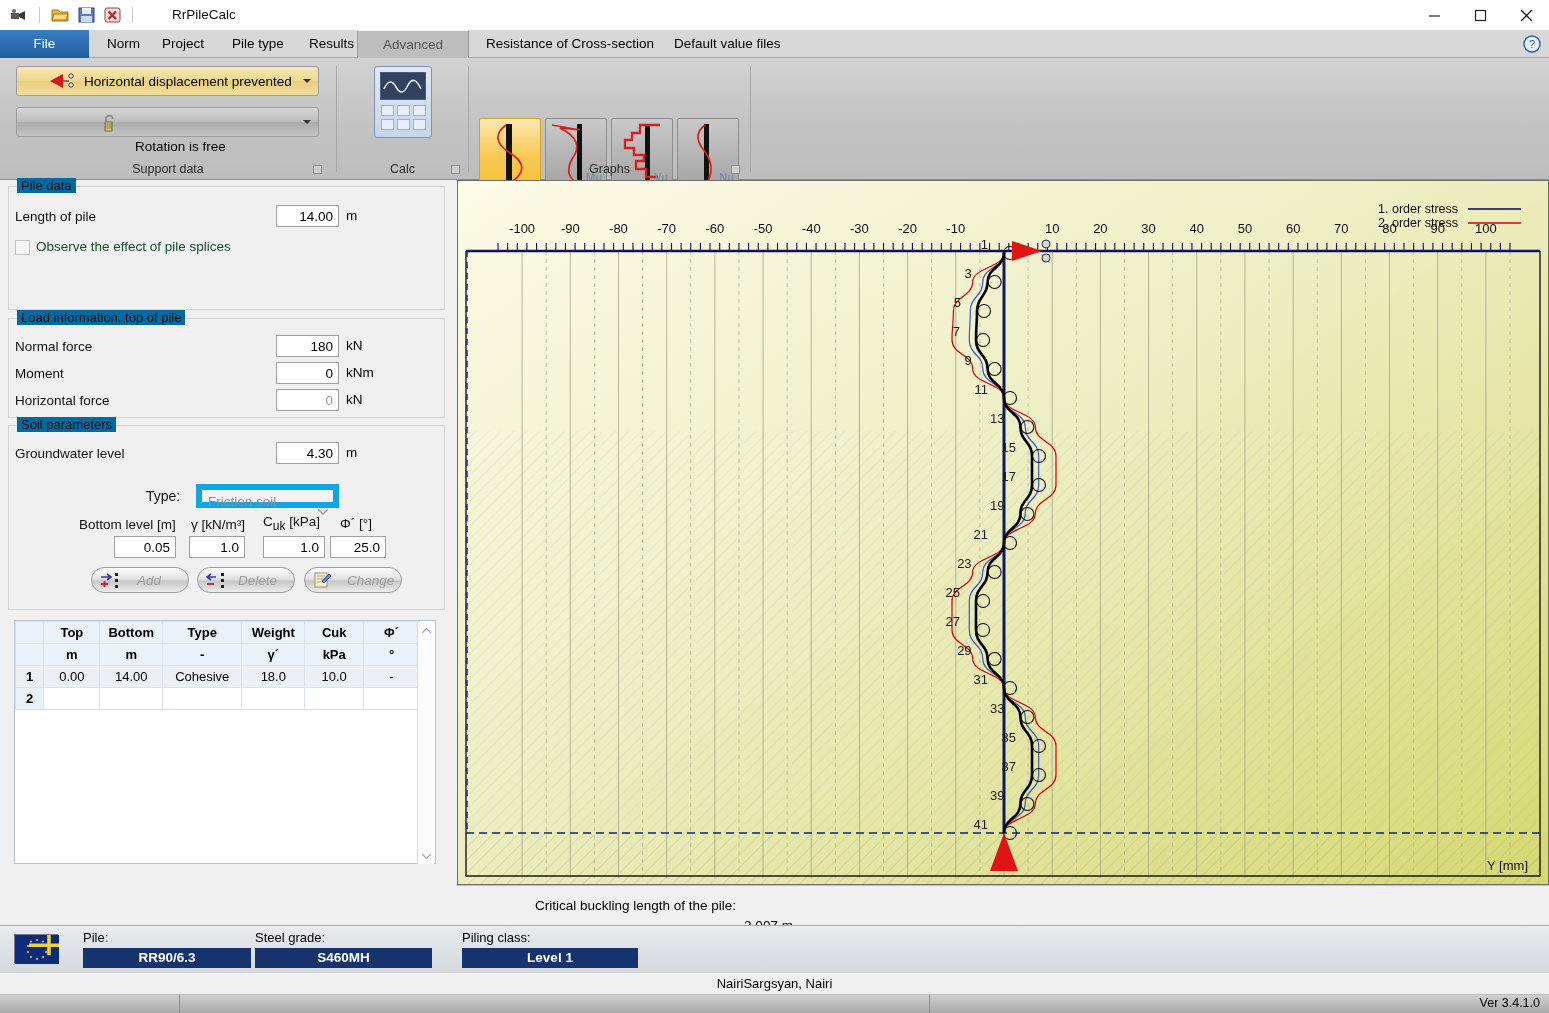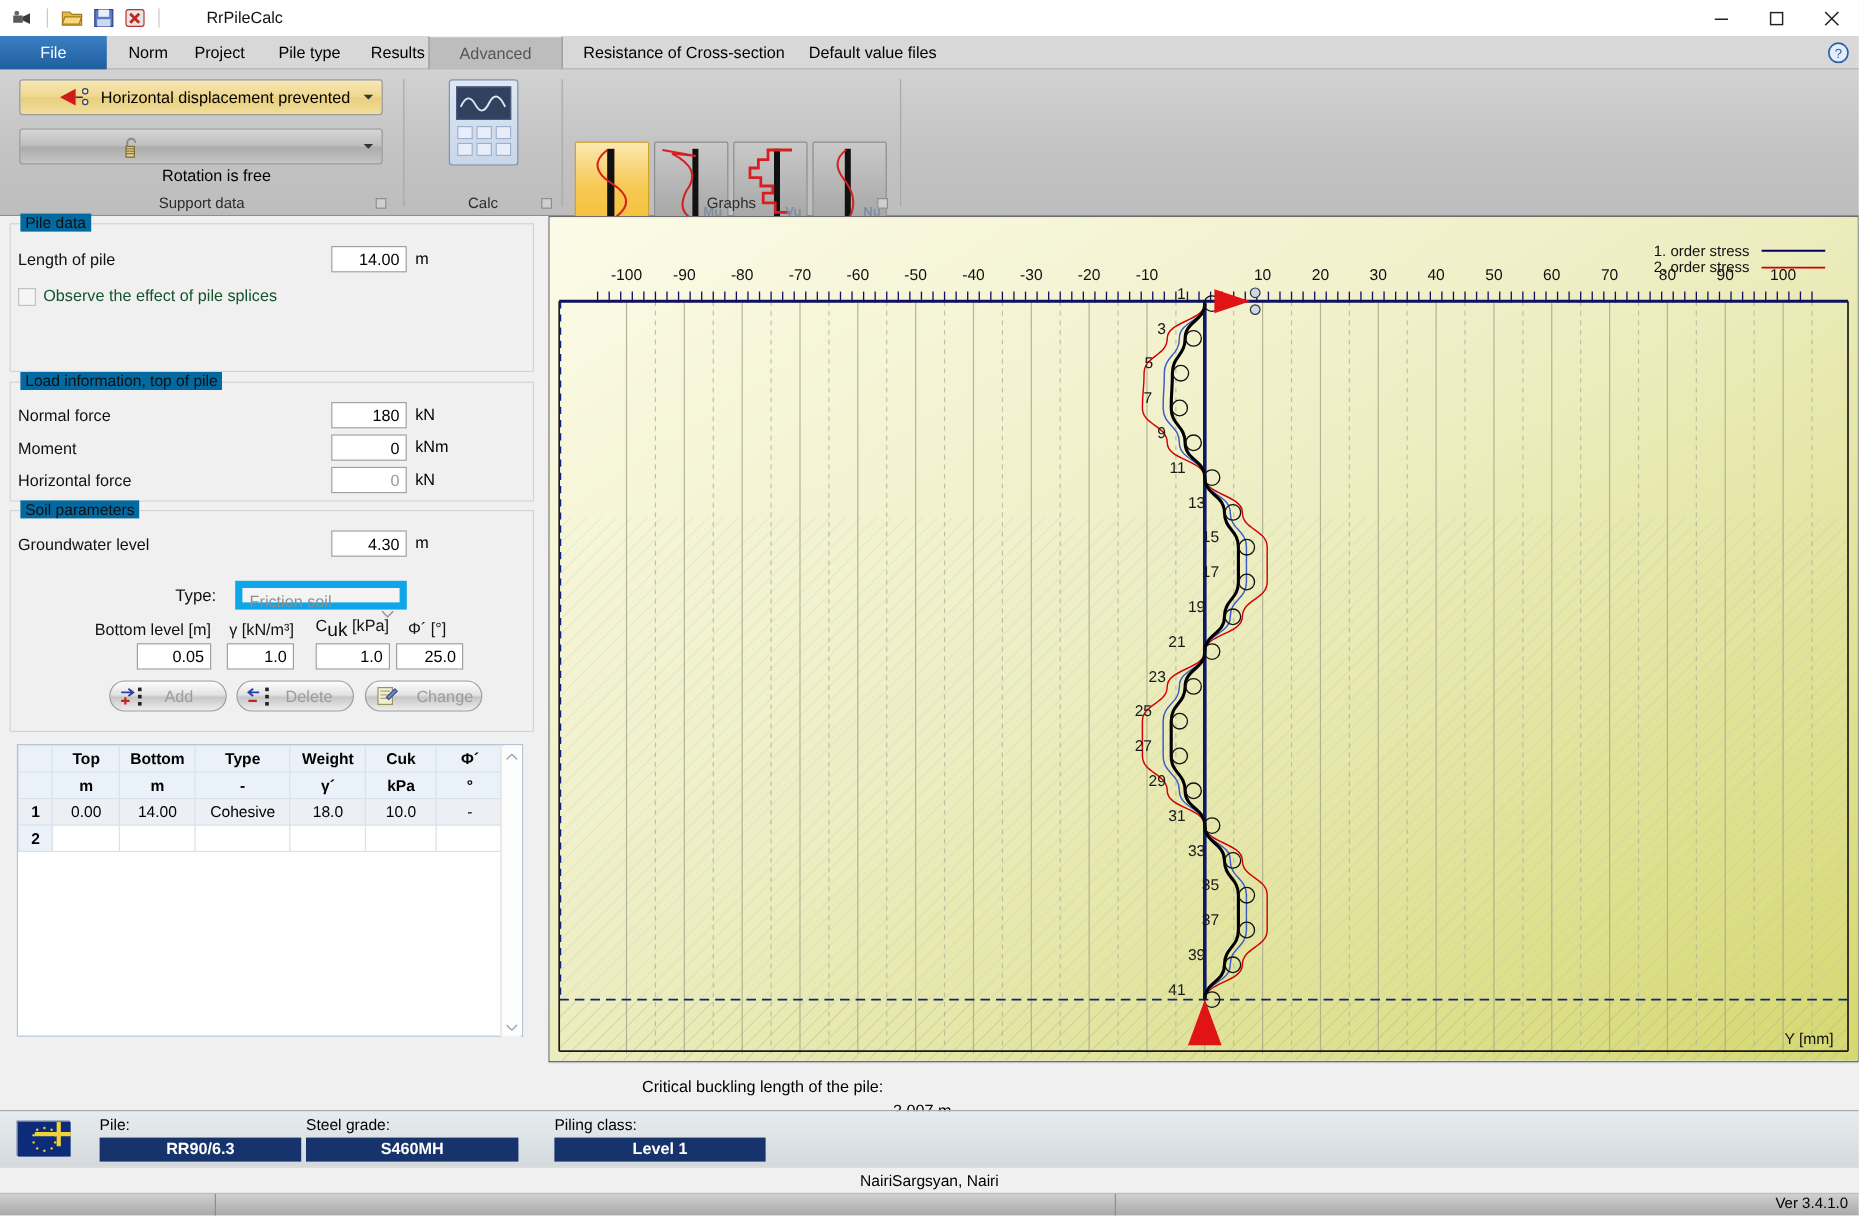--- a/index.html
+++ b/index.html
@@ -107,21 +107,21 @@
   .selbox{
     position:absolute; height:24px; border:6px solid #0ea5e9; background:#f4f4f4;
     line-height:23px; padding:0 6px; font-size:13.5px; color:#8e8e8e;
   }
   .selbox .arw{ position:absolute; right:7px; top:9px; width:8px; height:5px;}
   .actbtn{
     position:absolute; height:26px; width:98px;
     border:1px solid #9d9d9d; border-radius:13px;
     background:linear-gradient(180deg,#fdfdfd 0%, #e3e3e3 45%, #c7c7c7 55%, #ededed 100%);
     font-size:13.5px; color:#9b9b9b;
-    display:flex; align-items:center; cursor:pointer;
+    display:flex; align-items:center; cursor:pointer;font-style:italic;
   }
   
   #soiltable{
     position:absolute; left:14px; top:440px; width:422px; height:244px;
     border:1px solid #b6c4d6; background:#fff;
   }
   table.grid{ border-collapse:collapse; width:100%; font-size:13px;padding-left:41px;}
   table.grid th, table.grid td{
     border:1px solid #d8e1ec; height:22px; text-align:center; font-weight:normal;
     padding:0 2px;
@@ -367,21 +367,21 @@
       <span class="arw">
         <svg width="10" height="6" viewBox="0 0 10 6">
             <path d="M0 0 L5 5 L10 0" fill="none" stroke="#9a9a9a" stroke-width="1.3"></path>
           </svg>
       </span>
     </div>
 
     <div class="lbl" style="left:70px;top:91px;">Bottom level [m]</div>
     <div class="lbl" style="left:182px;top:91px;">γ [kN/m³]</div>
     <div class="lbl" style="left:254px;top:88px;">
-      <span>C</span><sub style="font-size:16px">uk</sub><span> [kPa]</span>
+      <span>C</span><sub style="font-size:12px">uk</sub><span> [kPa]</span>
     </div>
     <div class="lbl" style="left:331px;top:90px;">Φ´ [°]</div>
 
     <div class="tbox" style="left:105px;top:110px;width:62px;">0.05</div>
     <div class="tbox" style="left:180px;top:110px;width:56px;">1.0</div>
     <div class="tbox" style="left:254px;top:110px;width:62px;">1.0</div>
     <div class="tbox" style="left:321px;top:110px;width:56px;">25.0</div>
 
     <div class="actbtn" style="left:82px;top:141px;">
       <span style="position:absolute;left:8px;top:4px;">

